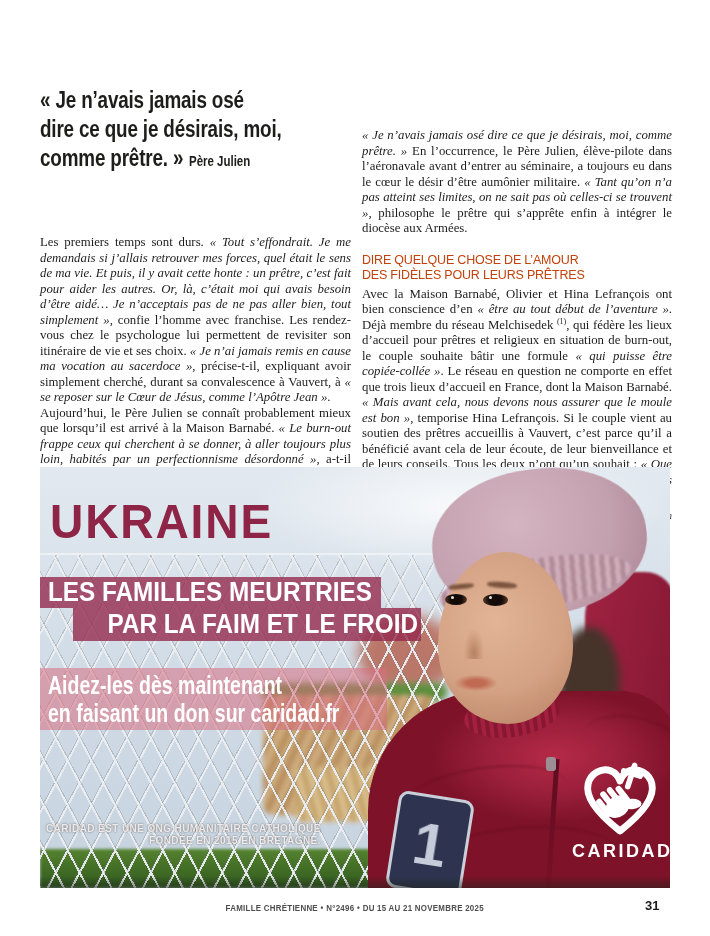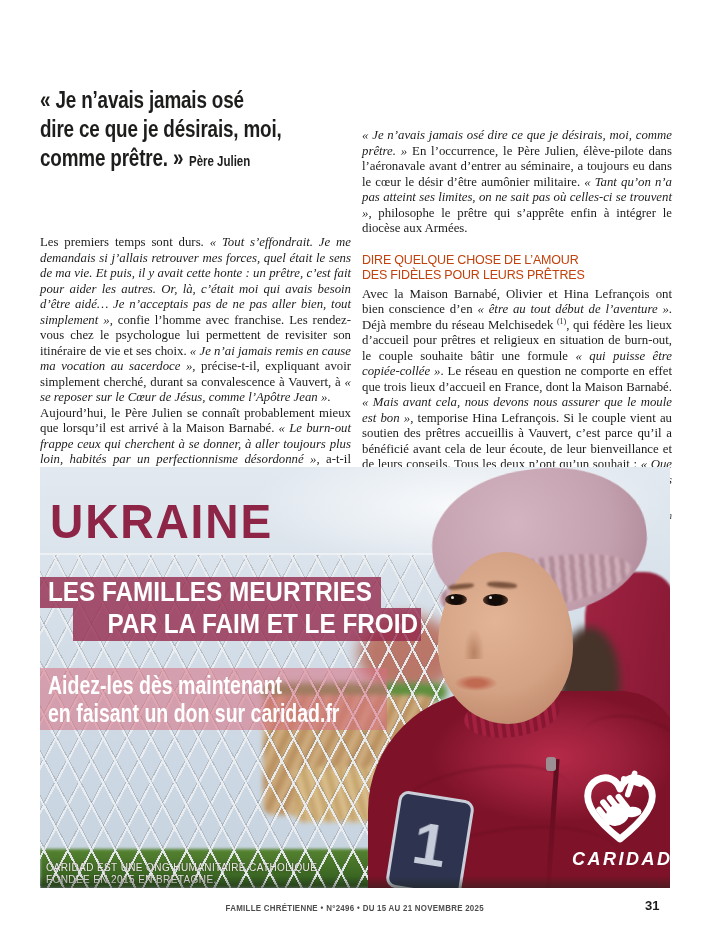--- a/index.html
+++ b/index.html
@@ -93,24 +93,24 @@
   .band1{left:0;top:110px;width:333px;height:31px;line-height:31px;padding-left:8px;
          background:var(--band-overlay,rgba(148,38,74,.78));transform-origin:left;}
   .band1 span{transform-origin:left;}
   .band2{left:33px;top:141px;width:348px;height:33px;line-height:33px;text-align:right;padding-right:8px;
          background:var(--band-overlay,rgba(148,38,74,.78));box-sizing:border-box;}
   .band2 span{transform-origin:right;}
   .cta{left:0;top:201px;width:347px;height:62px;background:var(--cta-overlay,rgba(215,110,128,.55));
        font-family:"Liberation Sans",sans-serif;font-weight:bold;color:#fff;padding:3px 0 0 8px;box-sizing:border-box;}
   .cta-line{position:static;display:block;font-size:25px;line-height:28px;transform:scaleX(.78);
             transform-origin:left;white-space:nowrap;}
-  .note{left:6px;top:395px;font-family:"Liberation Sans",sans-serif;font-weight:normal;font-size:10px;
-        line-height:11.5px;letter-spacing:.4px;color:#f0e9ea;text-shadow:0 0 2px rgba(40,40,30,.65);}
+  .note{left:6px;top:356px;font-family:"Liberation Sans",sans-serif;font-weight:bold;font-size:10px;
+        line-height:11.5px;letter-spacing:.4px;color:#f0e9ea;text-shadow:0 0 2px rgba(40,40,30,.65);text-align:right;}
   .note span{position:static;display:block;}
-  .logo{left:532px;top:298px;width:96px;text-align:center;font-style:italic;}
+  .logo{left:532px;top:290px;width:96px;text-align:center;}
   .logo svg{position:static;display:block;margin:0 auto;}
   .logo-text{position:static;font-family:"Liberation Sans",sans-serif;font-weight:bold;font-size:18px;
              letter-spacing:2.5px;color:#fff;margin-top:-2px;}
   
   .folio{position:absolute;top:903px;left:0;width:710px;text-align:center;
          font-family:"Liberation Sans",sans-serif;font-weight:bold;font-size:9px;
          color:var(--footer-gray,#4d4d4d);}
   .folio-inner{display:inline-block;transform:scaleX(.88);letter-spacing:.3px;white-space:nowrap;}
   .folio .sep{padding:0 3px;}
   .page-number{position:absolute;top:898px;left:645px;font-family:"Liberation Sans",sans-serif;

